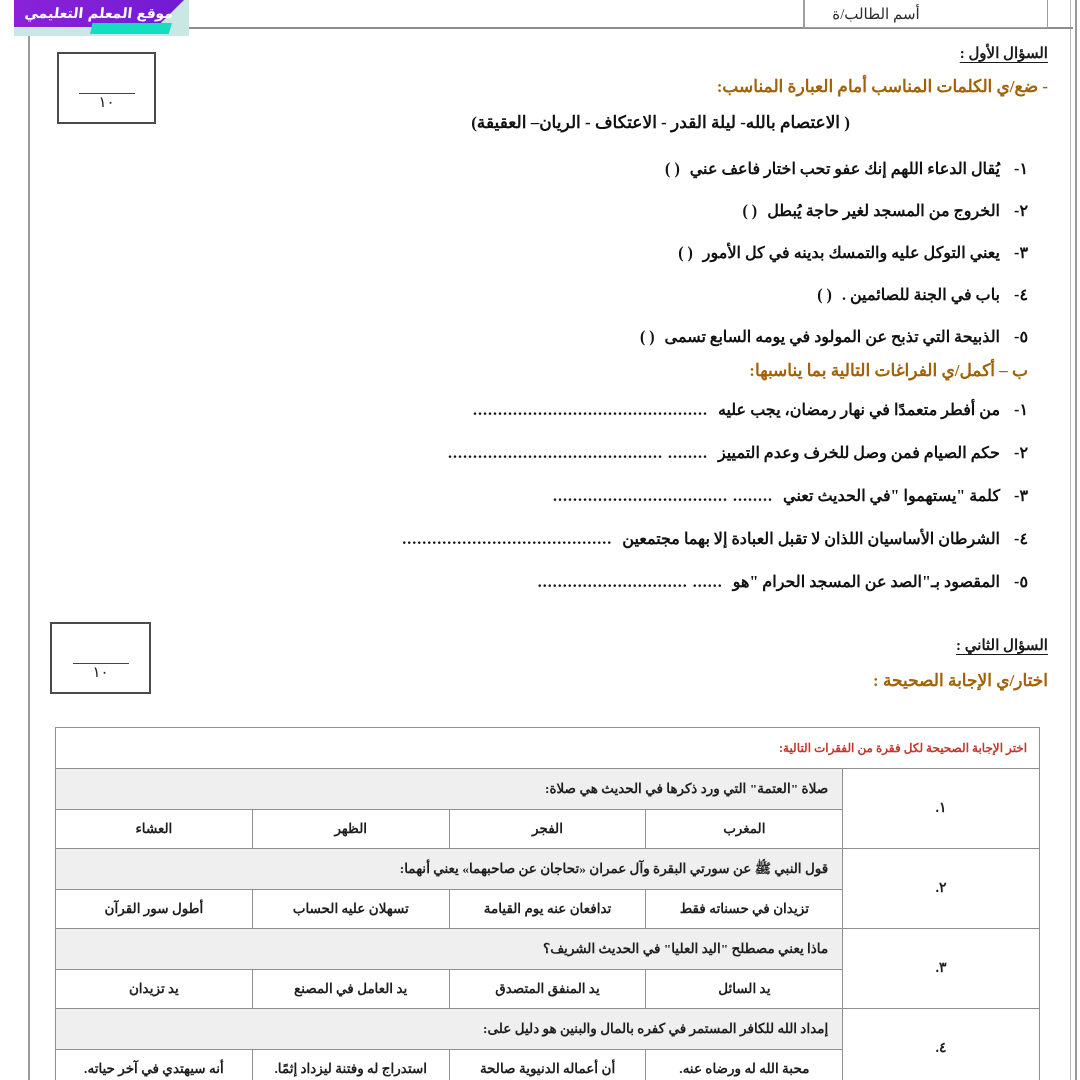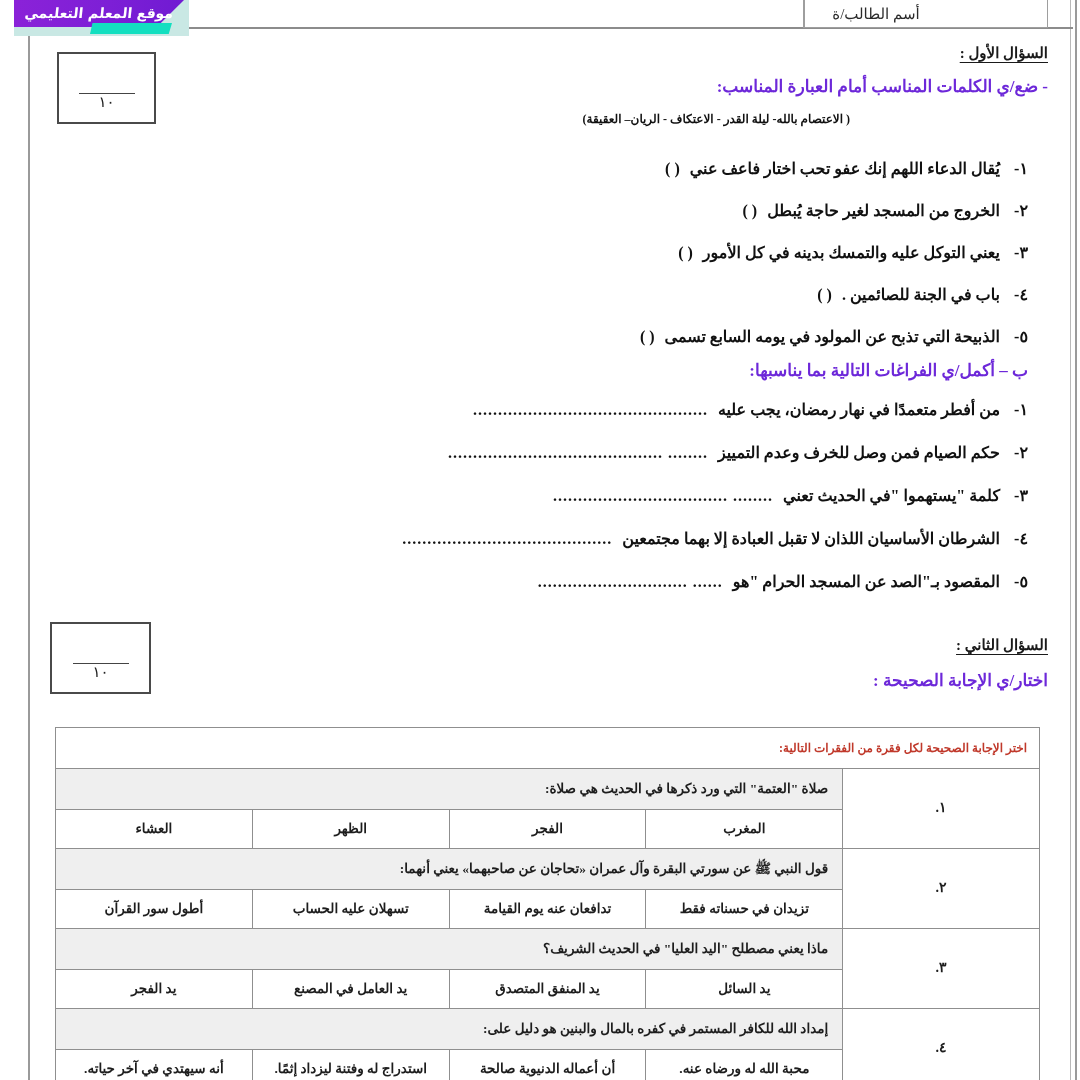--- a/index.html
+++ b/index.html
@@ -91,26 +91,26 @@
   
   .q-title{
     position:absolute;
     font-size:15px;font-weight:bold;color:#1a1a1a;
     text-decoration:underline;
     text-underline-offset:4px;
     white-space:nowrap;
   }
   .q-sub{
     position:absolute;
-    font-size:17px;font-weight:bold;color:#6d28d9;
+    font-size:17px;font-weight:bold;color:#a16207;
     white-space:nowrap;
   }
   .wordbank{
     position:absolute;
-    font-size:12px;font-weight:bold;color:#111;
+    font-size:17px;font-weight:bold;color:#111;
     white-space:nowrap;
   }
   .item{
     position:absolute;
     font-size:16px;font-weight:bold;color:#111;
     white-space:nowrap;
     display:flex;flex-direction:row;align-items:baseline;
     gap:10px;
   }
   .item .idx{min-width:18px;text-align:right;}
@@ -303,21 +303,21 @@
       </tr>
 
       <tr>
         <td class="num" rowspan="2">٣.</td>
         <td class="stem" colspan="4">ماذا يعني مصطلح "اليد العليا" في الحديث الشريف؟</td>
       </tr>
       <tr>
         <td class="opt opt-d">يد السائل</td>
         <td class="opt opt-c">يد المنفق المتصدق</td>
         <td class="opt opt-b">يد العامل في المصنع</td>
-        <td class="opt opt-a">يد الفجر</td>
+        <td class="opt opt-a">يد تزيدان</td>
       </tr>
 
       <tr>
         <td class="num" rowspan="2">٤.</td>
         <td class="stem" colspan="4">إمداد الله للكافر المستمر في كفره بالمال والبنين هو دليل على:</td>
       </tr>
       <tr>
         <td class="opt opt-d">محبة الله له ورضاه عنه.</td>
         <td class="opt opt-c">أن أعماله الدنيوية صالحة</td>
         <td class="opt opt-b">استدراج له وفتنة ليزداد إثمًا.</td>

